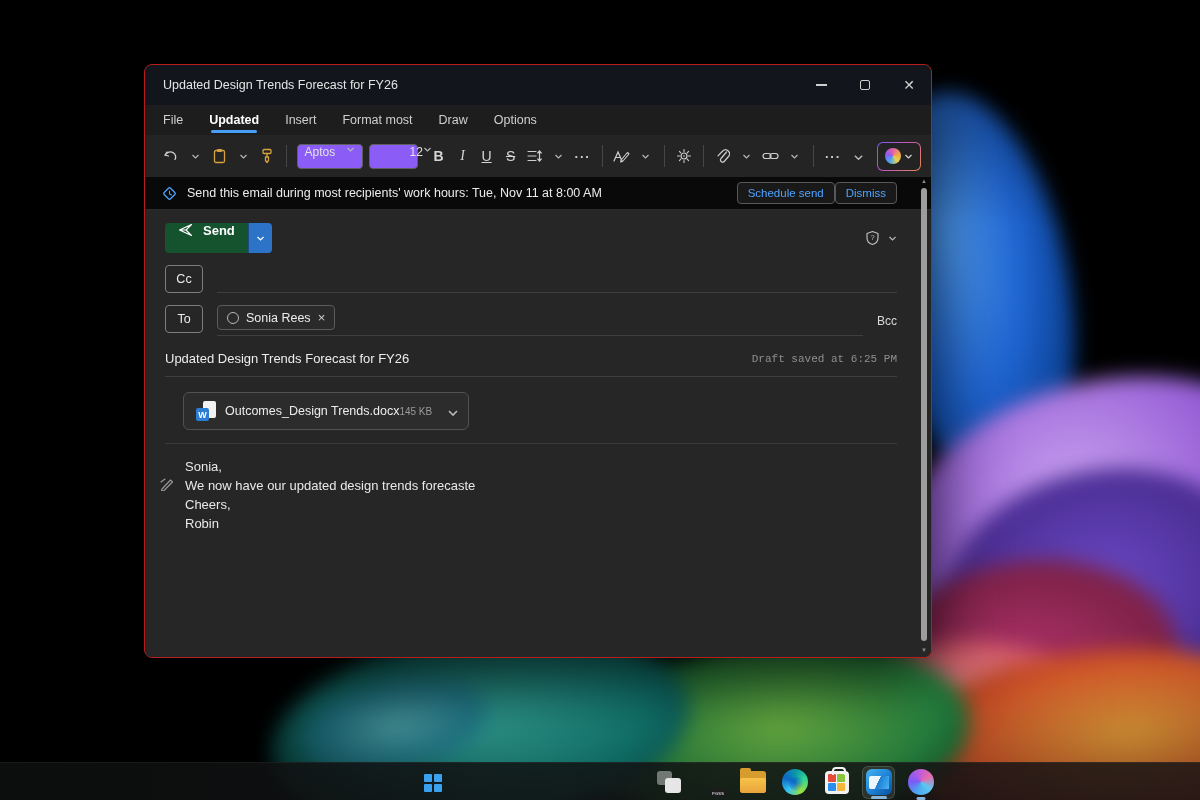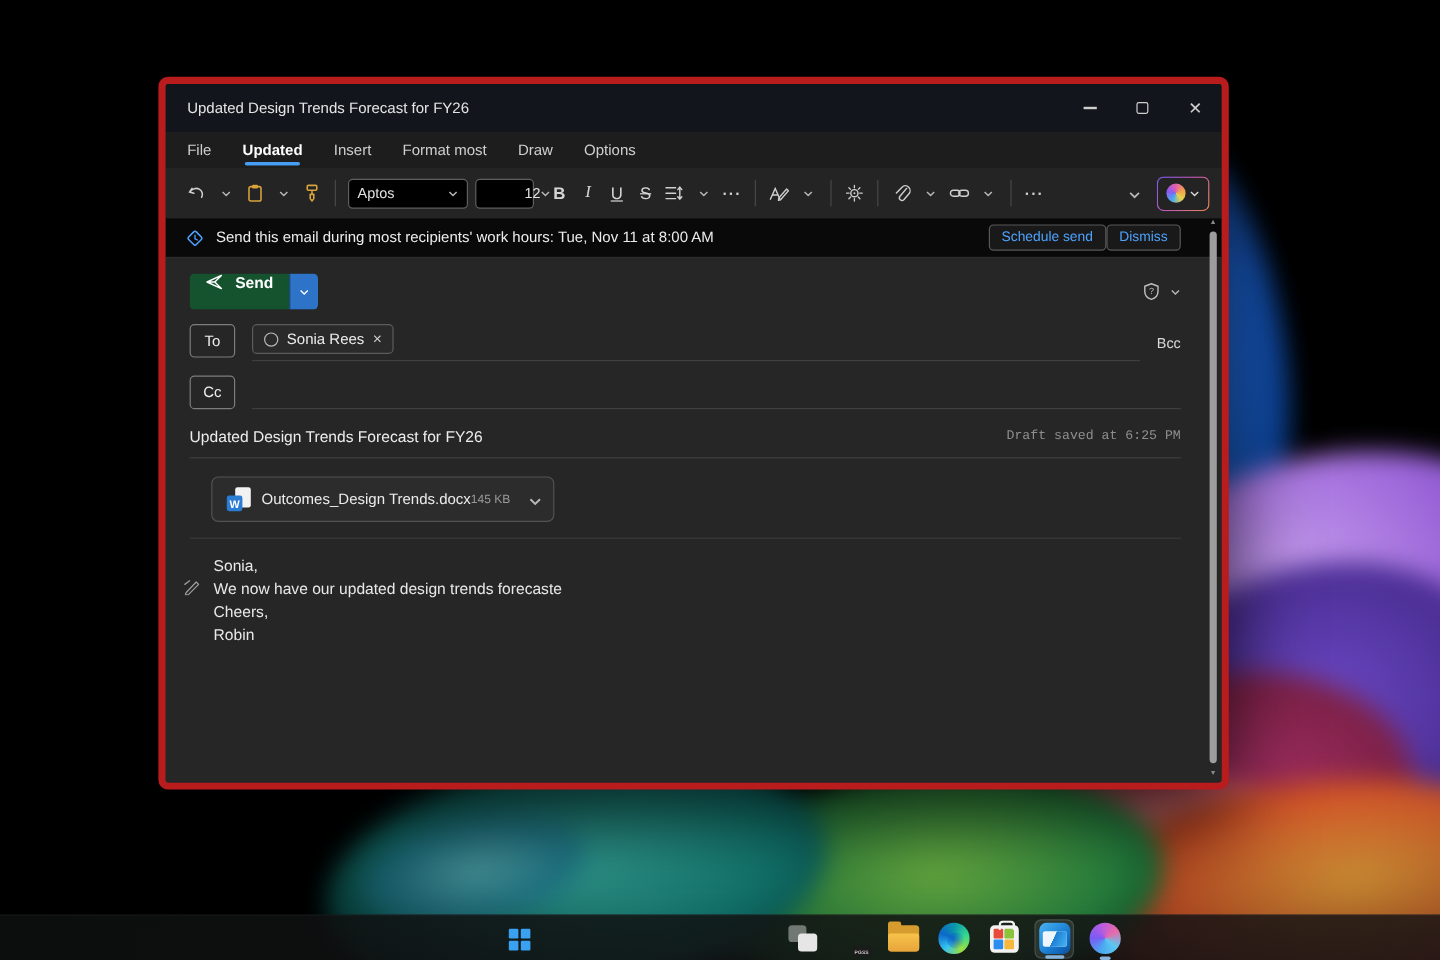--- a/index.html
+++ b/index.html
@@ -23,22 +23,22 @@
               background:radial-gradient(ellipse at 55% 45%, #f0a83c 0%, #d8562a 50%, #8e2410 80%, rgba(70,10,5,0) 100%); }
   .p-green  { left:590px; top:640px; width:380px; height:190px; transform:rotate(-5deg);
               background:radial-gradient(ellipse at 50% 45%, #7ed04e 0%, #2f9a4a 55%, #0c5a30 85%, rgba(4,40,20,0) 100%); }
   .p-teal   { left:270px; top:630px; width:420px; height:200px; transform:rotate(-8deg);
               background:radial-gradient(ellipse at 50% 45%, #43d8c8 0%, #17988e 55%, #0a5f5c 85%, rgba(3,40,40,0) 100%); }
   .p-cyan   { left:300px; top:680px; width:190px; height:90px; transform:rotate(-12deg);
               background:radial-gradient(ellipse at 50% 50%, #6fe2ea 0%, #2aa8c0 60%, rgba(10,70,90,0) 100%); }
   .wall-vig { position:absolute; inset:0; background:radial-gradient(ellipse at 78% 55%, rgba(0,0,0,0) 35%, rgba(0,0,0,.35) 62%, rgba(0,0,0,.9) 88%, #000 100%); }
 
   
-  .app-window { position:absolute; left:132px; top:64px; width:892px; height:594px;
-    background:#262626; border:6px solid #b91c1c; border-radius:8px; overflow:hidden;
+  .app-window { position:absolute; left:144px; top:64px; width:788px; height:594px;
+    background:#262626; border:1px solid #b91c1c; border-radius:8px; overflow:hidden;
     box-shadow:0 28px 70px rgba(0,0,0,.75); color:#e6e6e6; }
 
   .titlebar { height:40px; background:#12161c; display:flex; align-items:center; }
   .title-text { margin-left:18px; font-size:12.5px; color:#e4e4e4; }
   .win-controls { margin-left:auto; display:flex; height:100%; }
   .win-btn { width:44px; height:100%; display:flex; align-items:center; justify-content:center; color:#cfcfcf; cursor:default; }
   .glyph-min { width:11px; height:1.5px; background:#cfcfcf; }
   .glyph-max { width:10px; height:10px; border:1.2px solid #cfcfcf; border-radius:2px; }
   .glyph-close { font-size:14px; line-height:1; color:#cfcfcf; }
 
@@ -46,22 +46,22 @@
   .menu-item { position:relative; font-size:12.5px; color:#cfcfcf; padding-bottom:8px; cursor:default; }
   .menu-item.active { color:#fff; font-weight:bold; }
   .menu-item.active::after { content:""; position:absolute; left:2px; right:2px; bottom:2px; height:3px; border-radius:2px; background:#479ef5; }
 
   .ribbon { height:42px; background:#242424; display:flex; align-items:center; padding:0 10px 0 14px; }
   .rb-btn { display:flex; align-items:center; justify-content:center; min-width:24px; height:26px; padding:0 2px; color:#cfcfcf; cursor:default; }
   .rb-group { display:flex; align-items:center; }
   .rb-sep { width:1px; height:22px; background:#464646; margin:0 7px; }
   .chev { width:9px; height:9px; display:inline-block; }
   .chev svg { display:block; }
-  .combo { height:25px; background:#000000; border:1px solid #5f5f5f; border-radius:4px;
-    display:flex; align-items:center; padding:0 7px; font-size:12px; color:#e3e3e3; margin:0 3px; cursor:default; }
+  .combo { height:25px; background:#8b5cf6; border:1px solid #5f5f5f; border-radius:4px;
+    display:flex; align-items:flex-start; padding:0 7px; font-size:12px; color:#e3e3e3; margin:0 3px; cursor:default; }
   .combo .chev { margin-left:auto; }
   .combo-font { width:100px; }
   .combo-size { width:48px;padding-left:40px; }
   .fmt { font-size:14px; color:#d6d6d6; width:24px; text-align:center; }
   .fmt-b { font-weight:bold; }
   .fmt-i { font-style:italic; font-family:"Liberation Serif", serif; }
   .fmt-u { text-decoration:underline; }
   .fmt-s { text-decoration:line-through; }
   .dots { font-size:13px; letter-spacing:1px; color:#d0d0d0; font-weight:bold; }
   .copilot-btn { margin-left:8px; width:44px; height:29px; border-radius:6px; border:1.5px solid transparent;
@@ -397,34 +397,34 @@
             </svg>
           <span class="chev">
               <svg width="9" height="9" viewBox="0 0 9 9">
                 <polyline points="1.5,3 4.5,6 7.5,3" fill="none" stroke="#b8b8b8" stroke-width="1.2"></polyline>
               </svg>
             </span>
         </div>
       </div>
 
       <div class="addr-row">
+        <div class="addr-btn">Cc</div>
+        <div class="addr-field"></div>
+      </div>
+
+      <div class="addr-row">
         <div class="addr-btn">To</div>
         <div class="addr-field">
           <div class="chip">
             <span class="chip-avatar"></span>
             <span class="chip-name">Sonia Rees</span>
             <span class="chip-x">×</span>
           </div>
         </div>
         <span class="bcc">Bcc</span>
-      </div>
-
-      <div class="addr-row">
-        <div class="addr-btn">Cc</div>
-        <div class="addr-field"></div>
       </div>
 
       <div class="subject-row">
         <span class="subject-text">Updated Design Trends Forecast for FY26</span>
         <span class="draft-status">Draft saved at 6:25 PM</span>
       </div>
 
       <div class="attach-wrap">
         <div class="attach-card">
           <span class="docx-icon">

